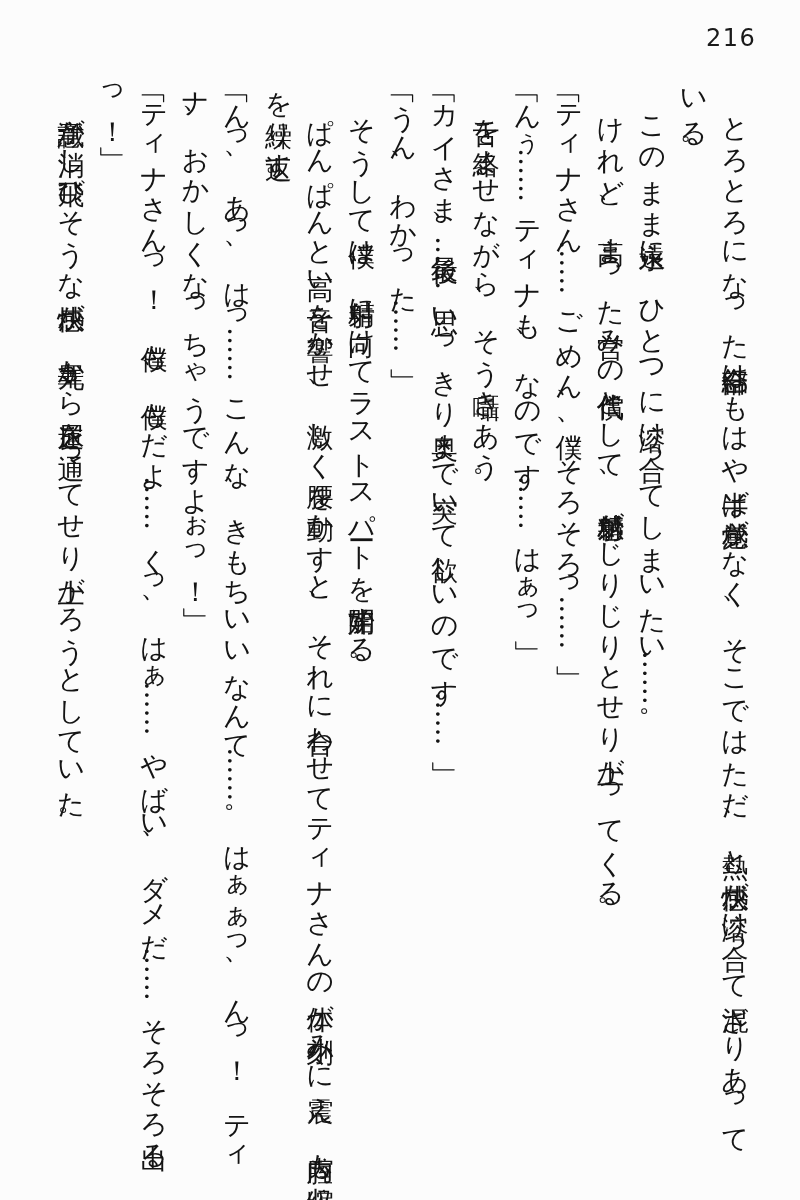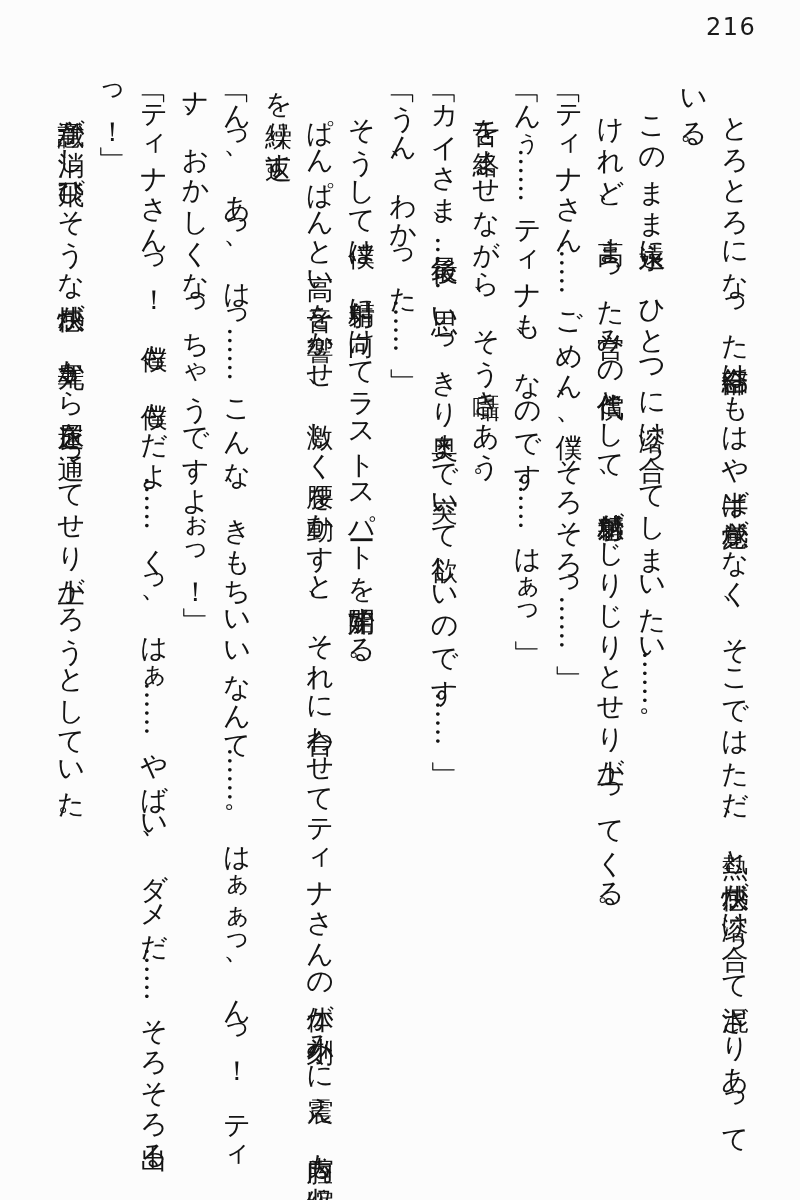--- a/index.html
+++ b/index.html
@@ -8,21 +8,21 @@
   }
   body {
     width: 800px;
     height: 1200px;
     position: relative;
     background: #fcfcfc;
     overflow: hidden;
   }
   .page-number {
     position: absolute;
-    top: 13px;
+    top: 24px;
     left: 706px;
     font-family: "DejaVu Sans", "Liberation Sans", sans-serif;
     font-size: 24px;
     letter-spacing: 1.5px;
     color: #1a1a1a;
   }
   .text-block {
     position: absolute;
     top: 72px;
     right: 44px;

